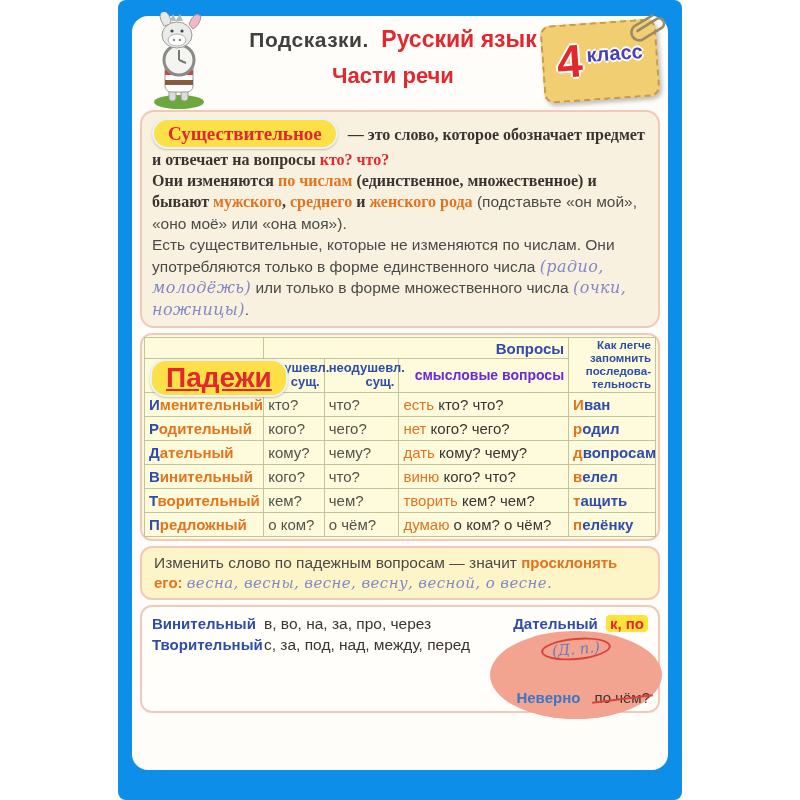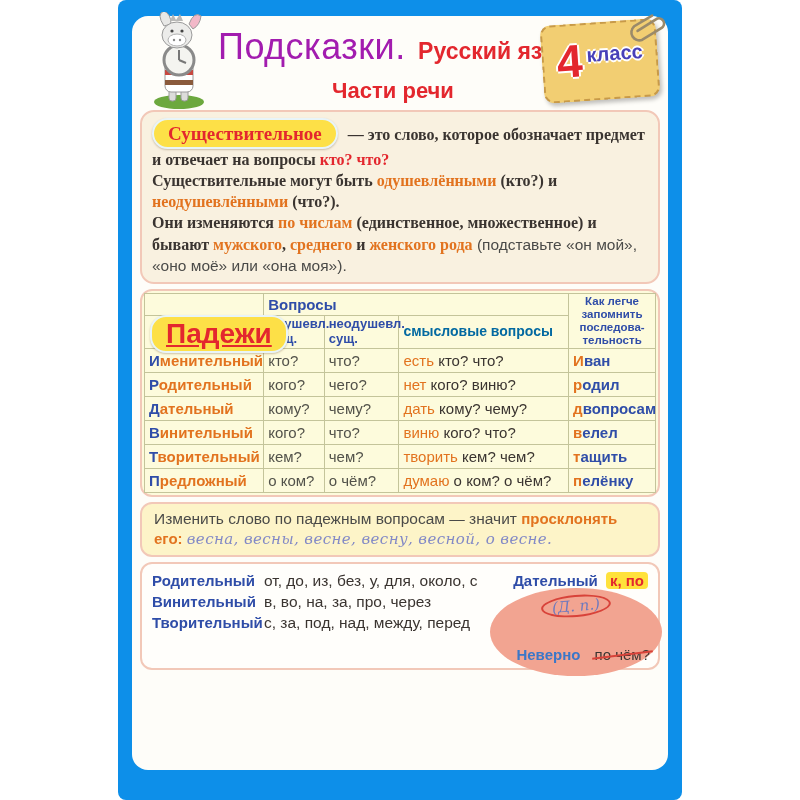--- a/index.html
+++ b/index.html
@@ -8,21 +8,21 @@
   .poster{position:absolute;left:118px;top:0;width:564px;height:800px;
           background:#0D8FE9;border-radius:8px;}
   .card{position:absolute;left:14px;right:14px;top:16px;bottom:30px;
         background:#FEFDF9;border-radius:16px;padding:4px 8px;box-sizing:border-box;}
 
   
   .header{position:relative;height:88px;}
   .mascot{position:absolute;left:2px;top:-8px;}
   .titles{position:absolute;left:78px;top:6px;width:350px;text-align:center;}
   .t-line1{white-space:nowrap;}
-  .t-main{font-size:36px;font-weight:normal;color:#a21caf;letter-spacing:.5px;}
+  .t-main{font-size:21px;font-weight:bold;color:#404040;letter-spacing:.5px;}
   .t-sub{font-size:23px;font-weight:bold;color:#E3272E;margin-left:8px;}
   .t-line2{font-size:22px;font-weight:bold;color:#E3272E;margin-top:10px;}
   .grade-badge{position:absolute;right:2px;top:2px;width:112px;height:74px;
        background:#F2CE72;border:2px dashed #C89A48;border-radius:10px;
        transform:rotate(-4deg);text-align:center;box-shadow:2px 3px 4px rgba(0,0,0,.25);}
   .grade-num{display:inline-block;font-size:46px;font-weight:bold;color:#E3272E;line-height:70px;
        text-shadow:-2px 0 #fff,2px 0 #fff,0 -2px #fff,0 2px #fff;}
   .grade-word{display:inline-block;font-size:20px;font-weight:bold;color:#4840B8;vertical-align:14px;
        text-shadow:-2px 0 #fff,2px 0 #fff,0 -2px #fff,0 2px #fff;}
   .clip{position:absolute;right:-8px;top:-10px;transform:rotate(28deg);}
@@ -48,26 +48,26 @@
         padding:6px 10px;font-family:"Liberation Serif",serif;font-size:16px;line-height:1.32;}
   .noun p{margin:0;}
   .noun .pill{font-size:19px;margin-right:6px;}
 
   
   .cases{position:relative;margin-top:5px;background:#FDFBDC;border:2px solid #F2C8B8;
          border-radius:12px;padding:2px 2px;}
   .cases-badge{position:absolute;left:8px;top:24px;font-size:28px;z-index:2;text-decoration:underline;}
   table{border-collapse:collapse;width:100%;font-size:15px;table-layout:fixed;}
   th,td{border:1px solid #C4C49A;padding:1px 4px;text-align:left;vertical-align:middle;}
-  th{text-align:left;}
+  th{text-align:right;}
   .col-name{width:118px;}.col-an{width:60px;}.col-ne{width:74px;}.col-sem{width:168px;}.col-mn{width:86px;}
   .h-q{color:#2F4DA8;font-weight:bold;font-size:15px;}
   .h-sub{color:#2F4DA8;font-weight:bold;font-size:13px;line-height:1.1;}
-  .h-sem{color:#0369a1;font-weight:bold;font-size:14px;line-height:1.1;}
-  .h-mn{color:#2F4DA8;font-weight:bold;font-size:11.5px;line-height:1.12;white-space:pre-line;text-align:center;}
+  .h-sem{color:#6d28d9;font-weight:bold;font-size:14px;line-height:1.1;}
+  .h-mn{color:#2F4DA8;font-weight:bold;font-size:11.5px;line-height:1.12;white-space:pre-line;text-align:right;}
   td.qcell{color:#52524A;font-size:15px;}
   tbody td{height:21px;}
   td.namecell{font-size:15px;}
 
   
   .note{margin-top:5px;background:#FDF4C8;border:2px solid #F2C8B8;border-radius:12px;
         padding:5px 12px;font-size:15px;line-height:1.3;}
 
   
   .preps{position:relative;margin-top:5px;background:#FFFEFB;border:2px solid #F2C8B8;
@@ -138,22 +138,22 @@
           </svg>
         </span>
       </div>
     </div>
 
     <div class="noun">
       <p>
         <span class="pill">Существительное</span>
         <span><span class="seg darkb">— это слово, которое обозначает предмет и отвечает на вопросы </span><span class="seg red">кто? что?</span></span>
       </p>
-      <p><span class="seg darkb">Существительные могут быть </span><span class="seg orange">одушевлёнными</span><span class="seg darkb"> (кто?) и </span><span class="seg orange">неодушевлёнными</span><span class="seg darkb"> (что?).</span></p>
       <p><span class="seg darkb">Они изменяются </span><span class="seg orange">по числам</span><span class="seg darkb"> (единственное, множественное) и бывают </span><span class="seg orange">мужского</span><span class="seg darkb">, </span><span class="seg orange">среднего</span><span class="seg darkb"> и </span><span class="seg orange">женского рода</span><span class="seg sansdark"> (подставьте «он мой», «оно моё» или «она моя»).</span></p>
+      <p><span class="seg sansdark">Есть существительные, которые не изменяются по числам. Они употребляются только в форме единственного числа </span><span class="seg cursive">(радио, молодёжь)</span><span class="seg sansdark"> или только в форме множественного числа </span><span class="seg cursive">(очки, ножницы)</span><span class="seg sansdark">.</span></p>
     </div>
 
     <div class="cases">
       <span class="pill cases-badge">Падежи</span>
       <table>
         <colgroup>
           <col class="col-name">
             <col class="col-an">
             <col class="col-ne">
             <col class="col-sem">
@@ -180,21 +180,21 @@
               <td class="namecell"><span class="seg blue">И</span><span class="seg orange">менительный</span></td>
               <td class="qcell">кто?</td>
               <td class="qcell">что?</td>
               <td class="qcell"><span class="seg orangel">есть</span><span class="seg dark"> кто? что?</span></td>
               <td class="namecell"><span class="seg orange">И</span><span class="seg blue">ван</span></td>
             </tr>
             <tr>
               <td class="namecell"><span class="seg blue">Р</span><span class="seg orange">одительный</span></td>
               <td class="qcell">кого?</td>
               <td class="qcell">чего?</td>
-              <td class="qcell"><span class="seg orangel">нет</span><span class="seg dark"> кого? виню?</span></td>
+              <td class="qcell"><span class="seg orangel">нет</span><span class="seg dark"> кого? чего?</span></td>
               <td class="namecell"><span class="seg orange">р</span><span class="seg blue">одил</span></td>
             </tr>
             <tr>
               <td class="namecell"><span class="seg blue">Д</span><span class="seg orange">ательный</span></td>
               <td class="qcell">кому?</td>
               <td class="qcell">чему?</td>
               <td class="qcell"><span class="seg orangel">дать</span><span class="seg dark"> кому? чему?</span></td>
               <td class="namecell"><span class="seg orange">д</span><span class="seg blue">вопросам</span></td>
             </tr>
             <tr>
@@ -223,21 +223,20 @@
     </div>
 
     <div class="note"><span class="seg sansdark">Изменить слово по падежным вопросам — значит </span><span class="seg orange">просклонять его: </span><span class="seg cursive">весна, весны, весне, весну, весной, о весне.</span></div>
 
     <div class="preps">
       <span class="dative">
         <span class="lbl">Дательный</span>
         <span class="hl">к, по</span>
       </span>
       <div class="prep-rows" id="prep-rows">
-          <div class="prep-row"><span class="lbl">Родительный</span><span class="val">от, до, из, без, у, для, около, с</span></div>
           <div class="prep-row"><span class="lbl">Винительный</span><span class="val">в, во, на, за, про, через</span></div>
           <div class="prep-row"><span class="lbl">Творительный</span><span class="val">с, за, под, над, между, перед</span></div>
         </div>
       <div class="bubble">
         <div class="dp-circle">(Д. п.)</div>
       </div>
       <div class="wrong">
         <span class="lbl">Неверно</span>
         <span class="strike">по чём?</span>
       </div>

